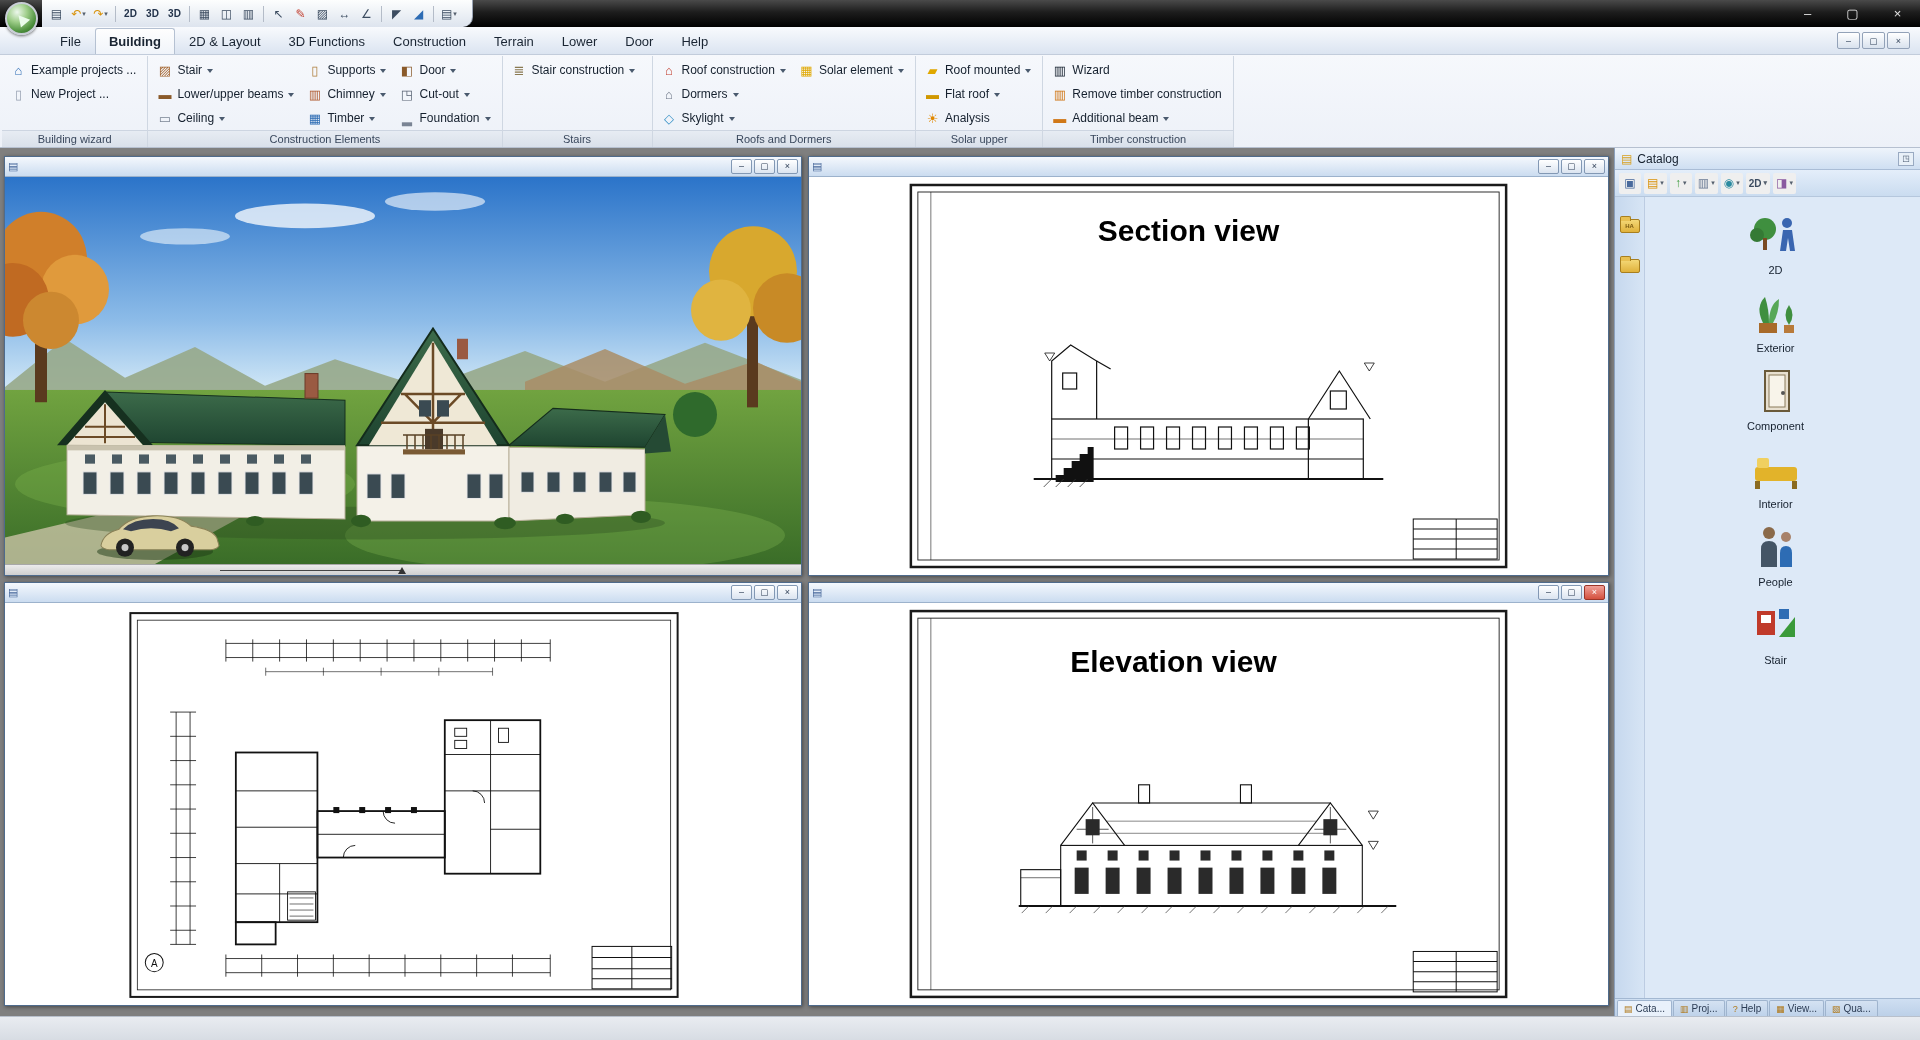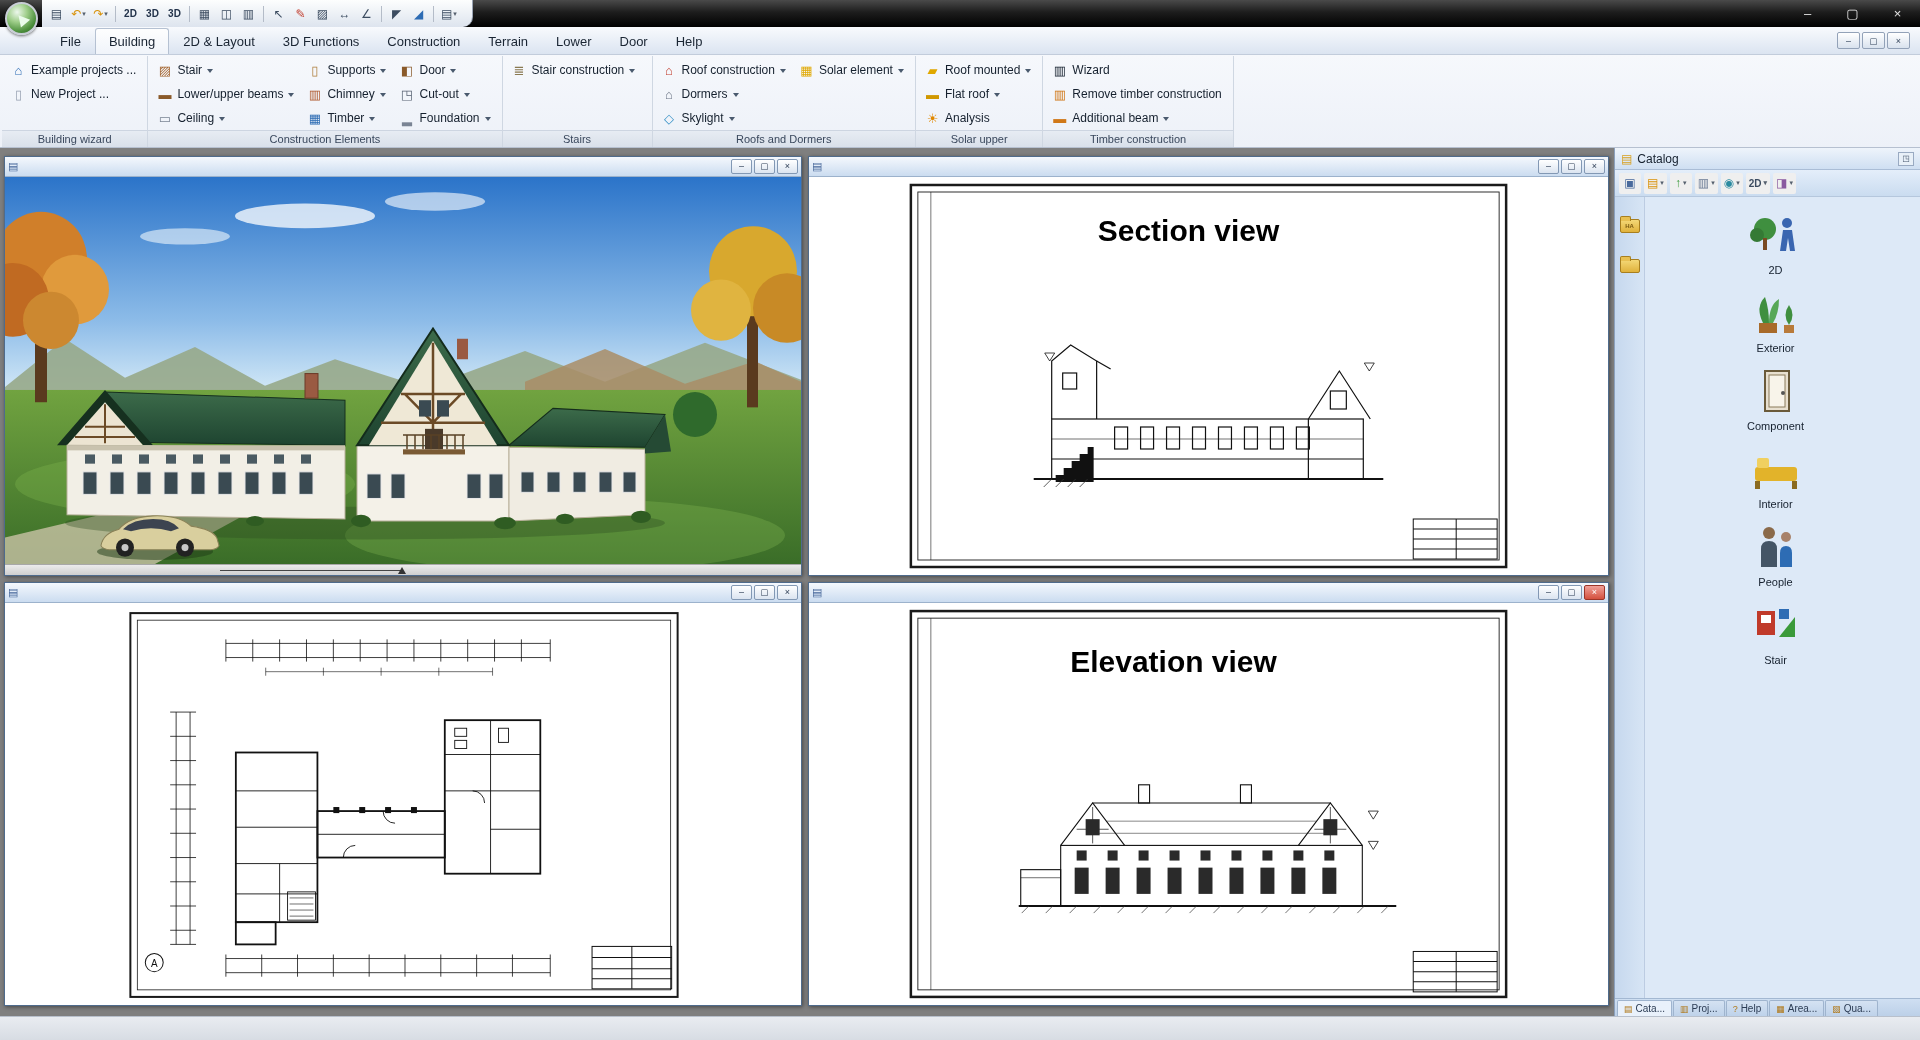--- a/index.html
+++ b/index.html
@@ -21,21 +21,21 @@
   .qat-btn.txt{font-size:10px;font-weight:bold;color:#22324a}
   .qat-sep{width:1px;height:16px;background:#b4bcc8;margin:0 3px}
   .qat-dd{font-size:7px;color:#55606e;margin-left:1px}
   .orange{color:#d8920a}.redpen{color:#c03a2a}.bluewedge{color:#2d6cb4}
   .win-controls{margin-left:auto;display:flex}
   .wc-btn{width:45px;height:27px;display:flex;align-items:center;justify-content:center;color:#e4e4e4;font-size:13px;background:transparent;border:none;cursor:pointer}
 
   
   .menurow{height:28px;background:linear-gradient(#f8fafd,#dbe4f1);border-bottom:1px solid #c2ccdb;display:flex;align-items:flex-end;padding-left:46px;position:relative;z-index:20}
   .mtab{padding:5px 13px 5px;font-size:13px;color:#1a2533;cursor:pointer;border:1px solid transparent;border-bottom:none;border-radius:3px 3px 0 0}
-  .mtab.active{background:linear-gradient(#fefefe,#f0f4fa);border-color:#b5c1d2;font-weight:normal}
+  .mtab.active{background:linear-gradient(#fefefe,#f0f4fa);border-color:#b5c1d2;font-weight:bold}
   .mdi-ctrl{margin-left:auto;display:flex;gap:2px;align-items:center;padding:0 10px 5px 0}
   .mdic{width:23px;height:17px;font-size:9px;display:flex;align-items:center;justify-content:center;border:1px solid #93a2b8;background:linear-gradient(#ffffff,#d9e2ee);color:#33445c;cursor:pointer;border-radius:2px}
 
   
   .ribbon{height:93px;background:linear-gradient(#f6f8fc,#edf1f8);border-bottom:1px solid #b6c0d0;display:flex;align-items:stretch;padding:1px 0 0 2px}
   .rgroup{display:flex;flex-direction:column;border-right:1px solid #cfd7e2}
   .rgrid{flex:1;display:grid;grid-auto-flow:column;grid-template-rows:repeat(3,24px);align-content:start;column-gap:6px;padding:2px 8px 0 5px}
   .ri{display:flex;align-items:center;gap:4px;padding:0 3px;font-size:12px;white-space:nowrap;cursor:pointer;border-radius:2px;color:#15202e}
   .ric{width:17px;height:16px;display:flex;align-items:center;justify-content:center;font-size:13px;flex:none}
   .ri.dd::after{content:"";width:0;height:0;border:3px solid transparent;border-top:4px solid #4a5a6e;margin-top:4px;margin-left:1px}
@@ -754,21 +754,21 @@
         <div class="cat-tab">
             <span class="ct-ic">▥</span>
             <span>Proj...</span>
           </div>
         <div class="cat-tab">
             <span class="ct-ic">?</span>
             <span>Help</span>
           </div>
         <div class="cat-tab">
             <span class="ct-ic">▦</span>
-            <span>Area...</span>
+            <span>View...</span>
           </div>
         <div class="cat-tab">
             <span class="ct-ic">▧</span>
             <span>Qua...</span>
           </div>
       </div>
     </div>
   </div>
 
   <div class="statusbar"></div>

